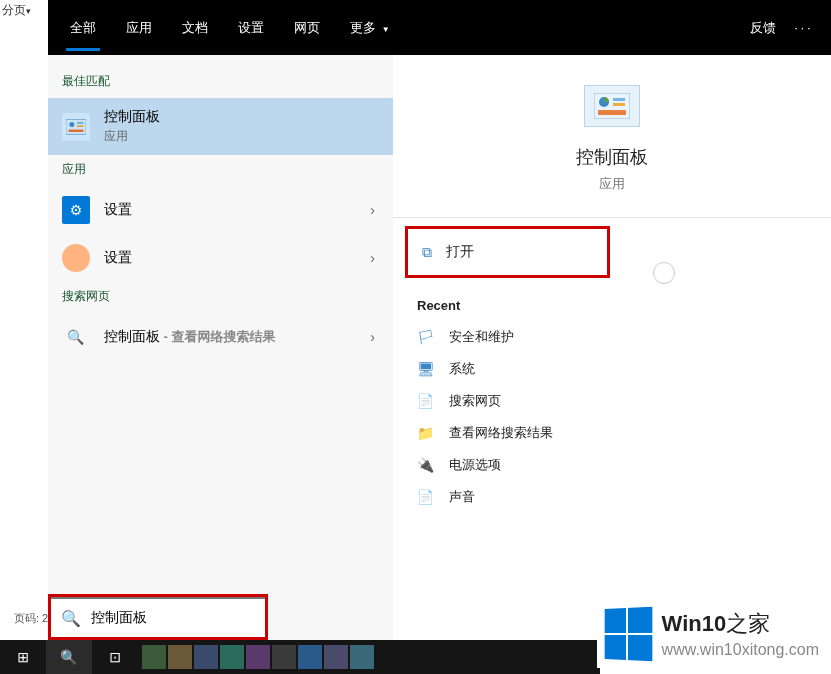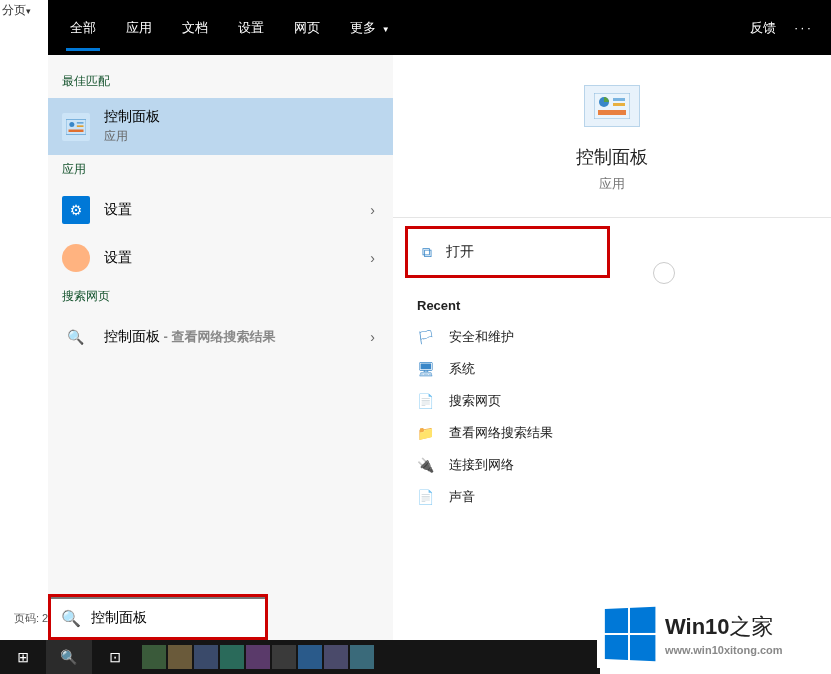--- a/index.html
+++ b/index.html
@@ -67,21 +67,21 @@
     .tb-search { background: #2b2b2b; }
     .tb-apps { display: flex; gap: 2px; margin-left: 4px; }
     .tb-apps .app { width: 24px; height: 24px; }
     
     .logo-area { position: absolute; right: 6px; bottom: 6px; width: 228px; height: 68px; background: #fff; display: flex; align-items: center; padding: 0 6px; }
     .win-logo { width: 52px; height: 52px; display: grid; grid-template: 1fr 1fr / 1fr 1fr; gap: 2px; transform: perspective(140px) rotateY(-14deg); margin-right: 10px; }
     .win-logo div { background: #0078d7; }
     .logo-txt { display: flex; flex-direction: column; }
     .logo-main { font-size: 22px; color: #222; }
     .logo-main b { font-weight: bold; }
-    .logo-url { font-size: 11px; color: #888; margin-top: 2px; font-weight: bold; }
+    .logo-url { font-size: 16px; color: #888; margin-top: 2px; }
   </style>
 </head>
 <body>
 
 <div class="left-label">
   <span>分页</span><span class="tri">▾</span>
 </div>
 
 <div class="search-panel">
   <div class="top-bar">
@@ -178,21 +178,21 @@
           <div class="recent-item">
             <span class="ri-icon" style="color:#888">📄</span>
             <span class="ri-text">搜索网页</span>
           </div>
           <div class="recent-item">
             <span class="ri-icon" style="color:#e0c030">📁</span>
             <span class="ri-text">查看网络搜索结果</span>
           </div>
           <div class="recent-item">
             <span class="ri-icon" style="color:#4a8a3a">🔌</span>
-            <span class="ri-text">连接到网络</span>
+            <span class="ri-text">电源选项</span>
           </div>
           <div class="recent-item">
             <span class="ri-icon" style="color:#888">📄</span>
             <span class="ri-text">声音</span>
           </div>
         </div>
     </div>
   </div>
 </div>
 

